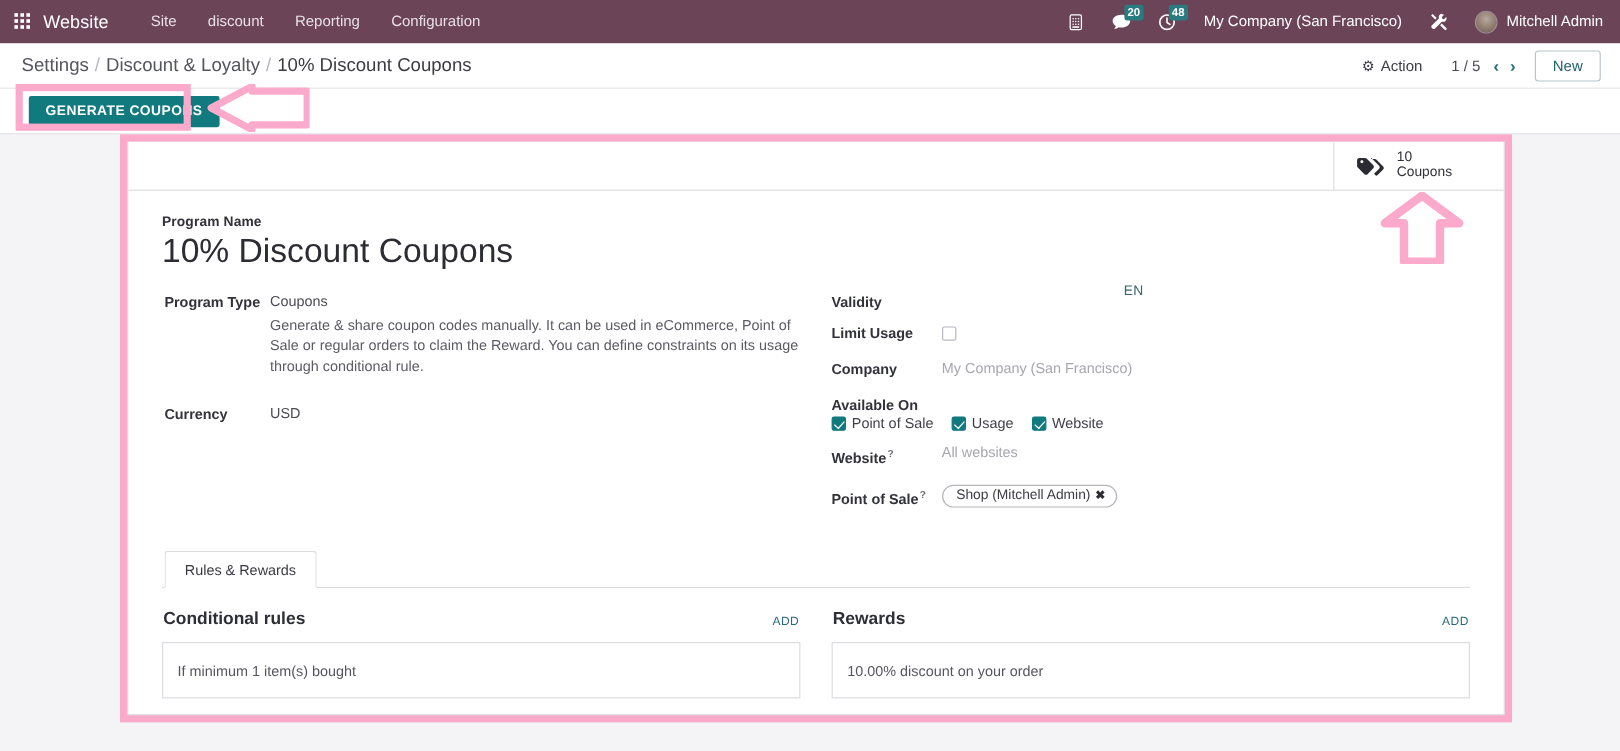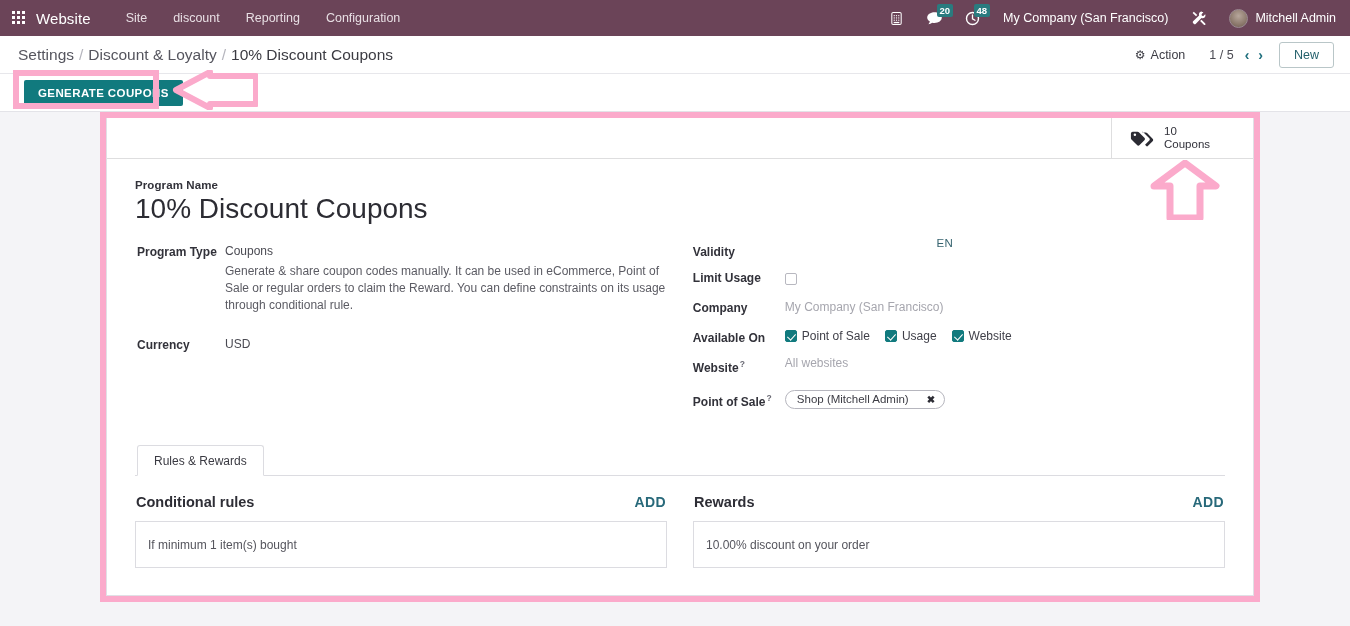--- a/index.html
+++ b/index.html
@@ -264,21 +264,21 @@
     content: "";
     position: absolute; left: 3px; top: 0.5px;
     width: 4px; height: 7px;
     border: solid #fff; border-width: 0 1.6px 1.6px 0;
     transform: rotate(42deg);
   }
   .avail-group { display: flex; align-items: center; gap: 7px; flex-wrap: wrap; }
   .avail-item { display: flex; align-items: center; gap: 5px; margin-right: 8px; }
   .avail-item span { font-size: 12px; color: #3f3f48; }
   .tag-pill {
-    display: inline-flex; align-items: center; gap: 18px;
+    display: inline-flex; align-items: center; gap: 4px;
     border: 1px solid #b6b6be; border-radius: 11px;
     padding: 2px 9px 3px 11px; font-size: 11.5px; color: #3c3c44;
     background: #fff; cursor: pointer;
   }
   .tag-x { font-size: 10px; color: #2c2c34; font-weight: 700; cursor: pointer; }
 
   
   .notebook { margin-top: 26px; }
   .nb-tabs { display: flex; border-bottom: 1px solid #dcdce1; padding-left: 2px; }
   .nb-tab {
@@ -292,21 +292,21 @@
     cursor: pointer;
   }
   .nb-page { display: flex; padding: 18px 0 0 0; gap: 26px; }
   .nb-col { width: 537px; }
   .nb-head {
     display: flex; align-items: flex-end; justify-content: space-between;
     padding: 0 1px 0 1px;
   }
   .nb-title { font-size: 14.5px; color: #2e2e36; font-weight: 700; }
   .add-link {
-    font-size: 14px; color: #28697a; font-weight: 700;
+    font-size: 10px; color: #28697a; font-weight: 400;
     letter-spacing: .4px; cursor: pointer;
   }
   .list-box {
     margin-top: 11px;
     border: 1px solid #dcdce1;
     height: 47px;
     display: flex; align-items: center;
     padding: 0 12px;
     background: #fff;
   }
@@ -459,21 +459,21 @@
             <div>
               <span class="checkbox"></span>
             </div>
           </div>
 
           <div class="frow" style="margin-bottom:13px;">
             <div class="flabel">Company</div>
             <div class="fvalue muted">My Company (San Francisco)</div>
           </div>
 
-          <div class="frow" style="">
+          <div class="frow" style="flex-direction:column;">
             <div class="flabel">Available On</div>
             <div class="avail-group">
               <span class="avail-item">
                 <span class="checkbox checked"></span>
                 <span>Point of Sale</span>
               </span>
               <span class="avail-item">
                 <span class="checkbox checked"></span>
                 <span>Usage</span>
               </span>

